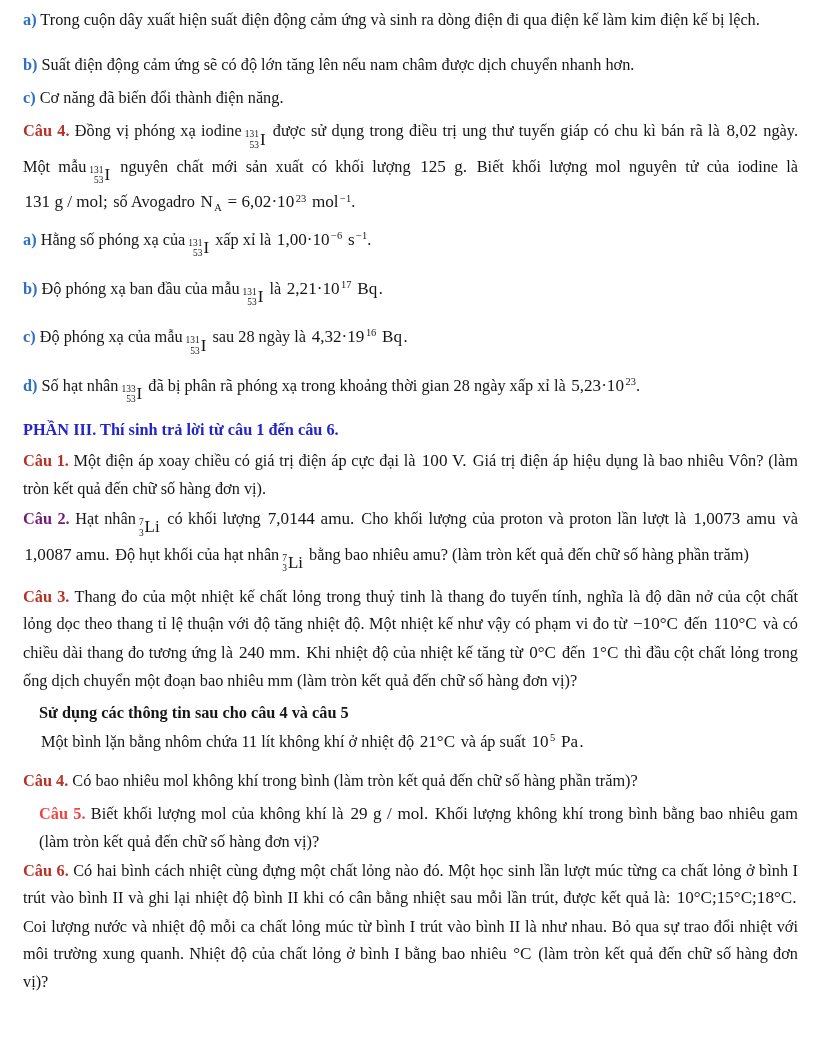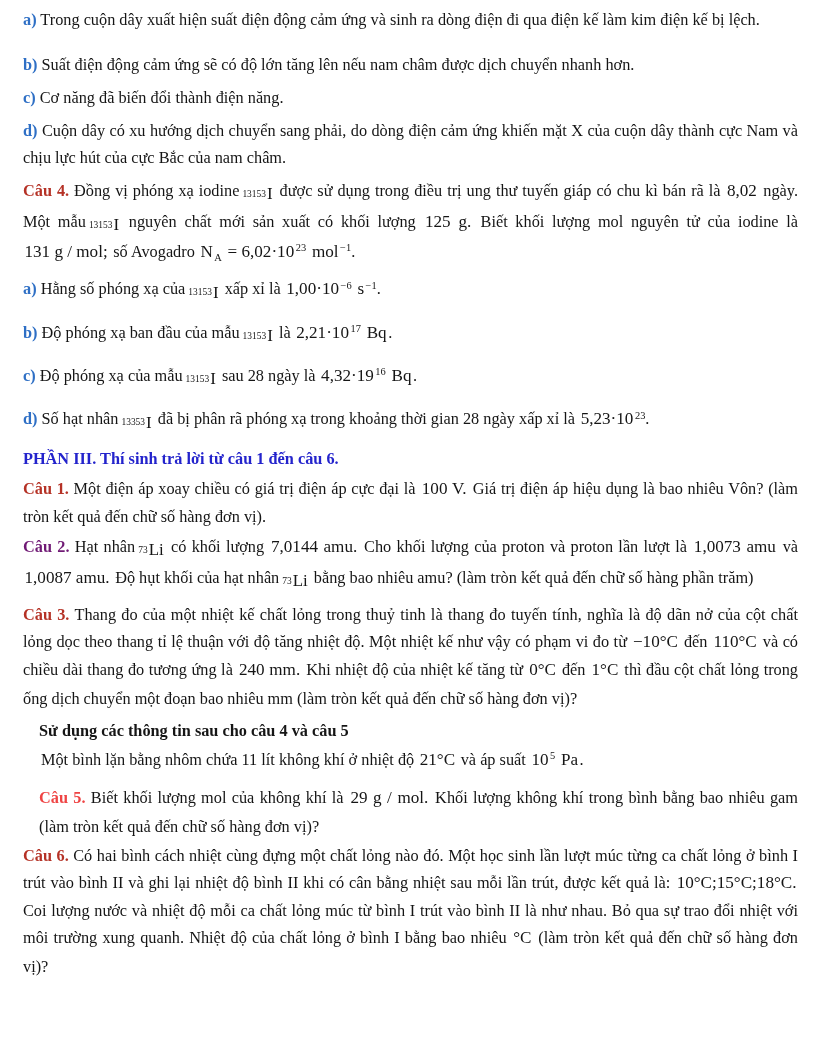--- a/index.html
+++ b/index.html
@@ -55,37 +55,36 @@
   
   .iso {
     display: inline-flex;
     align-items: center;
     margin: 0 2px 0 3px;
     white-space: nowrap;
     transform: translateY(1px);
   }
   .iso-stack {
     display: inline-flex;
-    flex-direction: row;
+    flex-direction: column;
     align-items: flex-end;
     font-size: 0.58em;
     line-height: 1.12;
     margin-right: 1px;
   }
   .iso-sym { font-size: 1.04em; }
 </style>
 </head>
 <body>
 
 <div class="page">
   <div>
       <p class="para mb18"><span class="lbl" style="color: rgb(46, 111, 197);">a)</span><span class=""> Trong cuộn dây xuất hiện suất điện động cảm ứng và sinh ra dòng điện đi qua điện kế làm kim điện kế bị lệch.</span></p>
       <p class="para mb6"><span class="lbl" style="color: rgb(46, 111, 197);">b)</span><span class=""> Suất điện động cảm ứng sẽ có độ lớn tăng lên nếu nam châm được dịch chuyển nhanh hơn.</span></p>
       <p class="para mb6"><span class="lbl" style="color: rgb(46, 111, 197);">c)</span><span class=""> Cơ năng đã biến đổi thành điện năng.</span></p>
-      <p class="para mb6"><span class="lbl" style="color: rgb(46, 111, 197);">d)</span><span class=""> Cuộn dây có xu hướng dịch chuyển sang phải, do dòng điện cảm ứng khiến mặt X của cuộn dây thành cực Nam và chịu lực hút của cực Bắc của nam châm.</span></p>
       <p class="para mb9"><span class="lbl" style="color: rgb(181, 50, 38);">Câu 4.</span><span class=""> Đồng vị phóng xạ iodine</span><span class="iso">
           <span class="iso-stack">
             <span>131</span>
             <span>53</span>
           </span>
           <span class="iso-sym">I</span>
         </span><span class=""> được sử dụng trong điều trị ung thư tuyến giáp có chu kì bán rã là </span><span class="m">8,02</span><span class=""> ngày. Một mẫu</span><span class="iso">
           <span class="iso-stack">
             <span>131</span>
             <span>53</span>
@@ -131,16 +130,17 @@
         </span><span class=""> có khối lượng </span><span class="m">7,0144 amu.</span><span class=""> Cho khối lượng của proton và proton lần lượt là </span><span class="m">1,0073 amu</span><span class=""> và </span><span class="m">1,0087 amu.</span><span class=""> Độ hụt khối của hạt nhân</span><span class="iso">
           <span class="iso-stack">
             <span>7</span>
             <span>3</span>
           </span>
           <span class="iso-sym">Li</span>
         </span><span class=""> bằng bao nhiêu amu? (làm tròn kết quả đến chữ số hàng phần trăm)</span></p>
       <p class="para mb5"><span class="lbl" style="color: rgb(181, 50, 38);">Câu 3.</span><span class=""> Thang đo của một nhiệt kế chất lỏng trong thuỷ tinh là thang đo tuyến tính, nghĩa là độ dãn nở của cột chất lỏng dọc theo thang tỉ lệ thuận với độ tăng nhiệt độ. Một nhiệt kế như vậy có phạm vi đo từ </span><span class="m">−10°C</span><span class=""> đến </span><span class="m">110°C</span><span class=""> và có chiều dài thang đo tương ứng là </span><span class="m">240 mm.</span><span class=""> Khi nhiệt độ của nhiệt kế tăng từ </span><span class="m">0°C</span><span class=""> đến </span><span class="m">1°C</span><span class=""> thì đầu cột chất lỏng trong ống dịch chuyển một đoạn bao nhiêu mm (làm tròn kết quả đến chữ số hàng đơn vị)?</span></p>
       <p class="para heading-bold mb2"><span class="b">Sử dụng các thông tin sau cho câu 4 và câu 5</span></p>
       <p class="para indent mb10"><span class="">Một bình lặn bằng nhôm chứa 11 lít không khí ở nhiệt độ </span><span class="m">21°C</span><span class=""> và áp suất </span><span class="m">10</span><sup>5</sup><span class="m"> Pa</span><span class="">.</span></p>
+      <p class="para mb6"><span class="lbl" style="color: rgb(181, 50, 38);">Câu 4.</span><span class=""> Có bao nhiêu mol không khí trong bình (làm tròn kết quả đến chữ số hàng phần trăm)?</span></p>
       <p class="para mb2"><span class="lbl" style="color: #ef4444;">Câu 5.</span><span class=""> Biết khối lượng mol của không khí là </span><span class="m">29 g / mol.</span><span class=""> Khối lượng không khí trong bình bằng bao nhiêu gam (làm tròn kết quả đến chữ số hàng đơn vị)?</span></p>
       <p class="para mb9"><span class="lbl" style="color: rgb(181, 50, 38);">Câu 6.</span><span class=""> Có hai bình cách nhiệt cùng đựng một chất lỏng nào đó. Một học sinh lần lượt múc từng ca chất lỏng ở bình I trút vào bình II và ghi lại nhiệt độ bình II khi có cân bằng nhiệt sau mỗi lần trút, được kết quả là: </span><span class="m">10°C;15°C;18°C.</span><span class=""> Coi lượng nước và nhiệt độ mỗi ca chất lỏng múc từ bình I trút vào bình II là như nhau. Bỏ qua sự trao đổi nhiệt với môi trường xung quanh. Nhiệt độ của chất lỏng ở bình I bằng bao nhiêu </span><span class="m">°C</span><span class=""> (làm tròn kết quả đến chữ số hàng đơn vị)?</span></p>
     </div>
 </div>
 
 </body></html>

